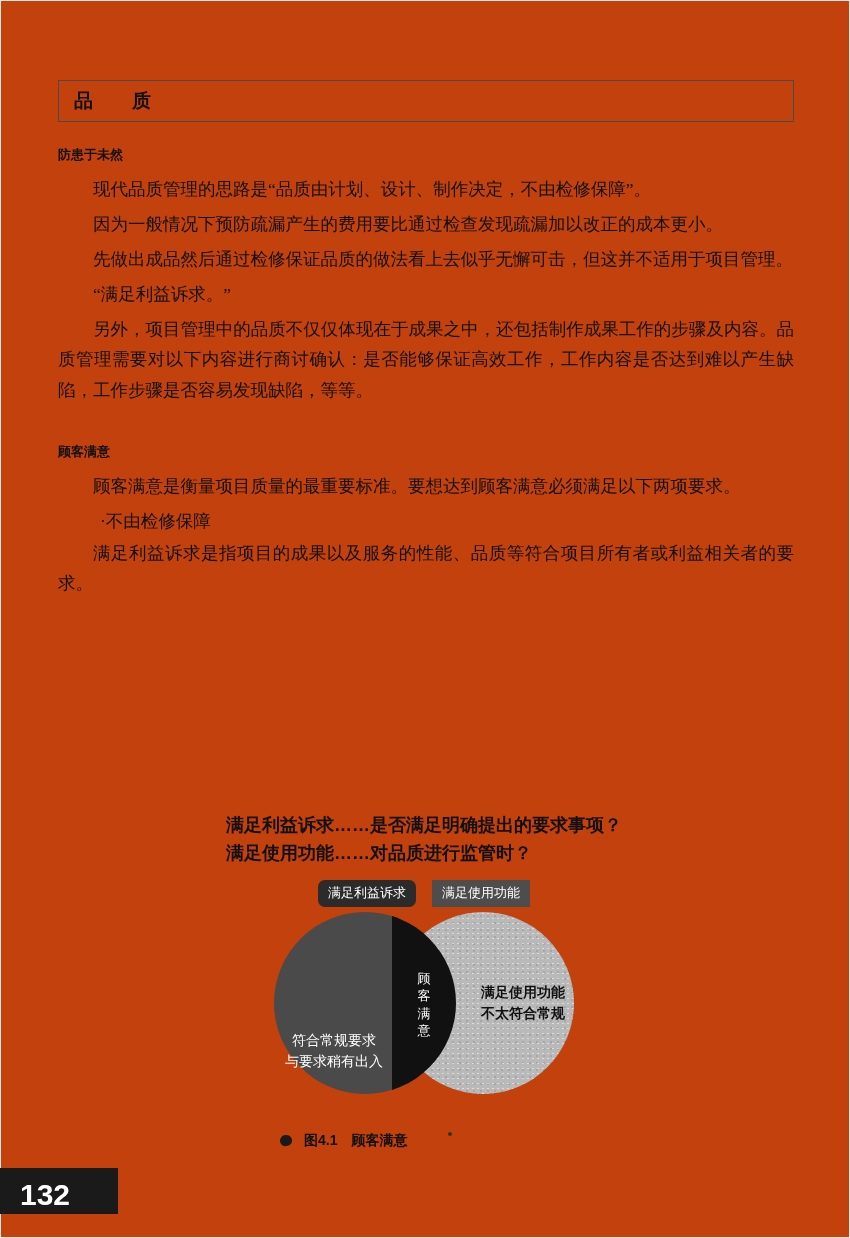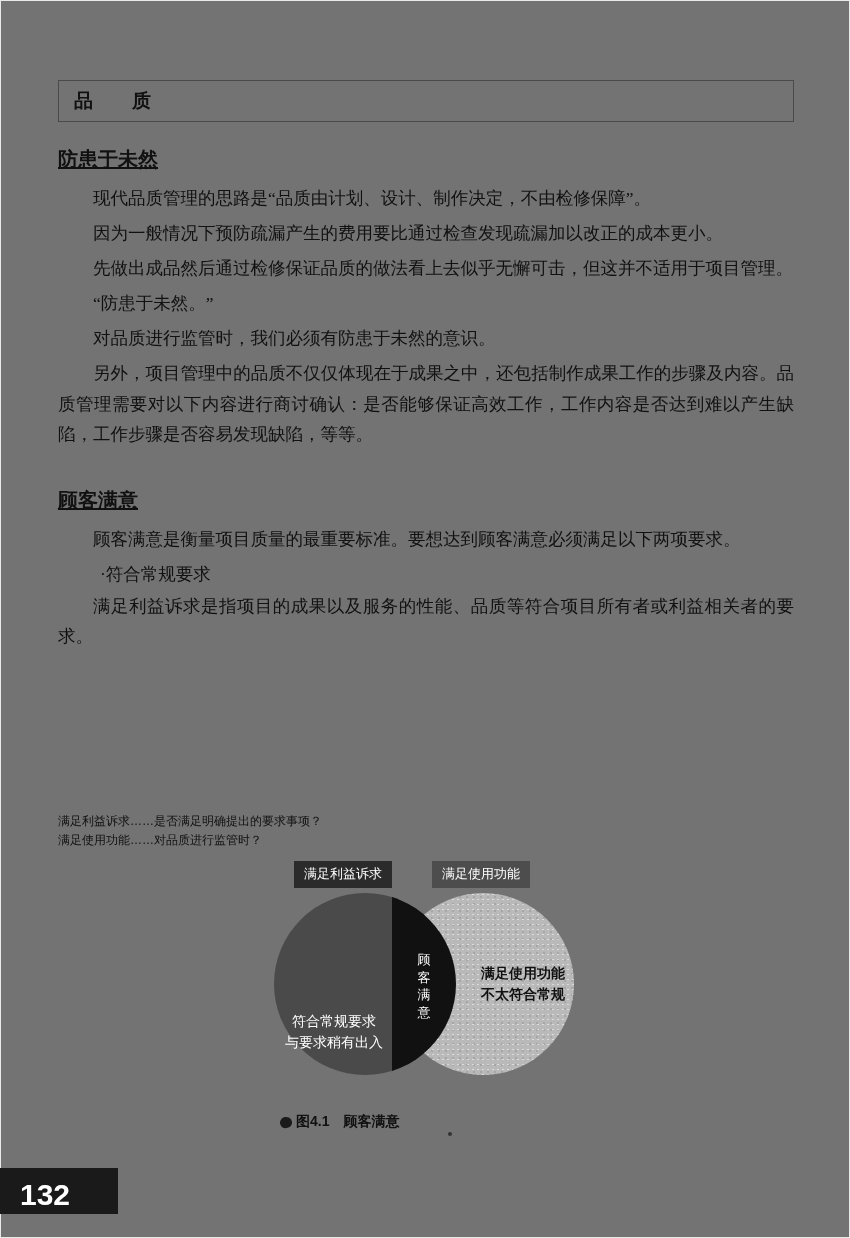--- a/index.html
+++ b/index.html
@@ -12,21 +12,21 @@
     background: #ffffff;
     font-family: "Liberation Serif", "DejaVu Serif", serif;
     color: #111111;
     position: relative;
     overflow: hidden;
   }
   .page {
     position: relative;
     width: 850px;
     height: 1238px;
-    background: #737373;
+    background: #c2410c;
   }
 
   
   .header-box {
     position: absolute;
     left: 58px;
     top: 80px;
     width: 736px;
     height: 42px;
     border: 1px solid #4a4a4a;
@@ -46,25 +46,24 @@
   
   .content {
     position: absolute;
     left: 58px;
     top: 146px;
     width: 736px;
   }
 
   h2.section {
     font-family: "Liberation Sans", "DejaVu Sans", sans-serif;
-    font-size: 20px;
+    font-size: 13px;
     font-weight: bold;
     margin: 0 0 10px 0;
     color: #111;
-    text-decoration: underline;
   }
   h2.section.second {
     margin-top: 38px;
   }
 
   p.para {
     font-size: 17.5px;
     line-height: 1.72;
     margin: 0 0 5px 0;
     text-align: justify;
@@ -82,42 +81,43 @@
 
   
   .figure {
     position: absolute;
     left: 58px;
     top: 812px;
     width: 736px;
   }
   .fig-caption-top {
     font-family: "Liberation Sans", "DejaVu Sans", sans-serif;
-    font-weight: normal;
-    font-size: 12px;
+    font-weight: bold;
+    font-size: 18px;
     line-height: 1.55;
     color: #111;
+    margin-left: 168px;
   }
   .venn-wrap {
     position: relative;
     width: 736px;
     height: 240px;
     margin-top: 12px;
   }
   .venn-label {
     position: absolute;
     font-family: "Liberation Sans", "DejaVu Sans", sans-serif;
     font-size: 13px;
     color: #ffffff;
     background: #2b2b2b;
     padding: 4px 10px 5px 10px;
     white-space: nowrap;
     top: 0px;
   }
-  .venn-label.left { left: 236px; }
+  .venn-label.left { left: 260px; border-radius: 7px; }
   .venn-label.right { left: 374px; background:#4d4d4d; }
 
   .circle {
     position: absolute;
     top: 32px;
     width: 182px;
     height: 182px;
     border-radius: 50%;
   }
   .circle.left {
@@ -182,21 +182,21 @@
 
   .fig-caption-bottom {
     margin-top: 12px;
     margin-left: 222px;
     font-family: "Liberation Sans", "DejaVu Sans", sans-serif;
     font-size: 14px;
     font-weight: bold;
     color: #111;
     display: flex;
     align-items: center;
-    gap: 4px;
+    gap: 12px;
   }
   .bullet-dot {
     display: inline-block;
     width: 12px;
     height: 11px;
     background: #1a1a1a;
     border-radius: 50% 50% 45% 45%;
     transform: rotate(-12deg);
   }
 
@@ -245,27 +245,26 @@
 
   <div class="header-box"></div>
   <div class="header-title">品　质</div>
 
   <div class="content">
 
     <h2 class="section">防患于未然</h2>
     <p class="para">现代品质管理的思路是“品质由计划、设计、制作决定，不由检修保障”。</p>
     <p class="para">因为一般情况下预防疏漏产生的费用要比通过检查发现疏漏加以改正的成本更小。</p>
     <p class="para">先做出成品然后通过检修保证品质的做法看上去似乎无懈可击，但这并不适用于项目管理。</p>
-    <p class="para">“防患于未然。”</p>
-    <p class="para">对品质进行监管时，我们必须有防患于未然的意识。</p>
+    <p class="para">“满足利益诉求。”</p>
     <p class="para">另外，项目管理中的品质不仅仅体现在于成果之中，还包括制作成果工作的步骤及内容。品质管理需要对以下内容进行商讨确认：是否能够保证高效工作，工作内容是否达到难以产生缺陷，工作步骤是否容易发现缺陷，等等。</p>
 
     <h2 class="section second">顾客满意</h2>
     <p class="para">顾客满意是衡量项目质量的最重要标准。要想达到顾客满意必须满足以下两项要求。</p>
-    <p class="bullet">·符合常规要求</p>
+    <p class="bullet">·不由检修保障</p>
     <p class="para">满足利益诉求是指项目的成果以及服务的性能、品质等符合项目所有者或利益相关者的要求。</p>
 
   </div>
 
   <div class="figure">
     <div class="fig-caption-top">满足利益诉求……是否满足明确提出的要求事项？</div>
     <div class="fig-caption-top">满足使用功能……对品质进行监管时？</div>
 
     <div class="venn-wrap">
       <div class="venn-label left">满足利益诉求</div>

